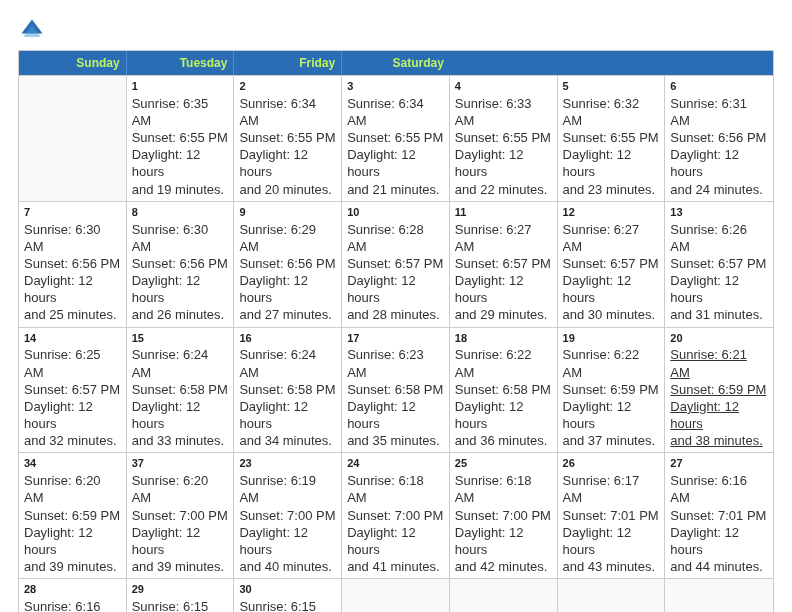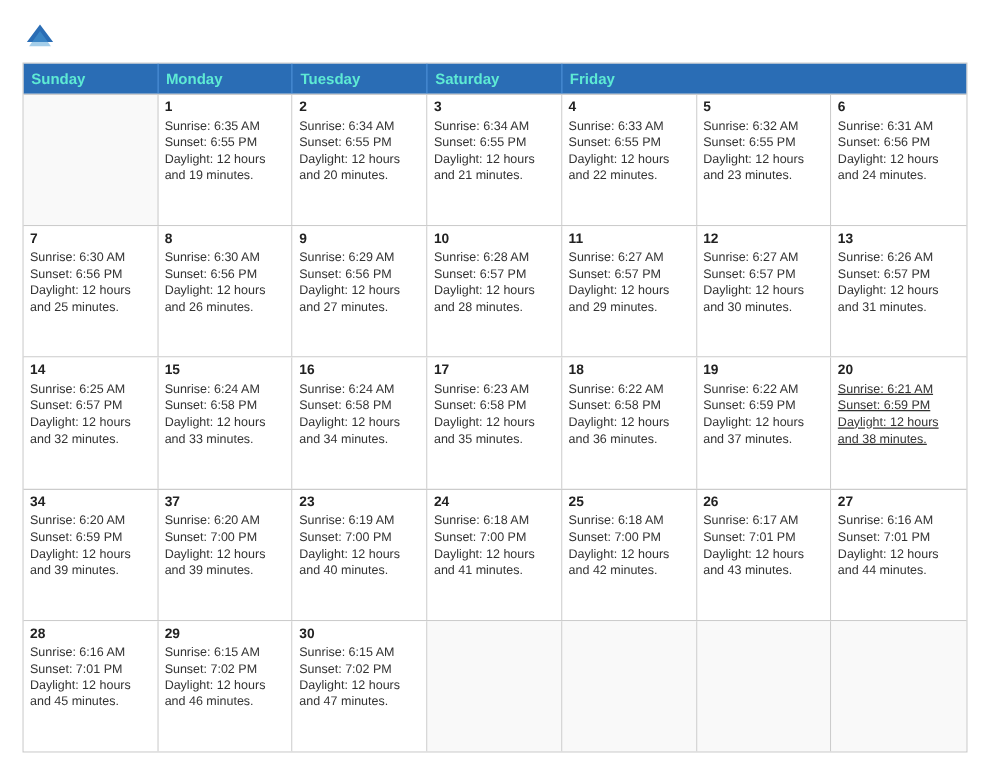--- a/index.html
+++ b/index.html
@@ -65,25 +65,25 @@
       display: flex;
       flex-direction: column;
       border: 1px solid #ccc;
     }
     .cal-header {
       display: grid;
       grid-template-columns: repeat(7, 1fr);
       background: #2a6db5;
     }
     .cal-header-cell {
-      color: #5eead4;
+      color: #bef264;
       font-size: 12px;
       font-weight: bold;
       padding: 5px 6px;
-      text-align: left;
+      text-align: right;
       border-right: 1px solid #4a8dd5;
     }
     .cal-header-cell:last-child { border-right: none; }
     .cal-body {
       display: flex;
       flex-direction: column;
       flex: 1;
     }
     .cal-row {
       display: grid;
@@ -103,21 +103,21 @@
     }
     .cal-cell:last-child { border-right: none; }
     .cal-cell.empty { background: #f9f9f9; }
     .day-num {
       font-size: 11px;
       font-weight: bold;
       color: #222;
       margin-bottom: 1px;
     }
     .cell-text {
-      font-size: 10px;
+      font-size: 13px;
       color: #333;
       line-height: 1.32;
     }
   </style>
 </head>
 <body>
 
 <div class="page">
   <div class="header">
     <div class="logo">
@@ -132,24 +132,23 @@
     </div>
     <div class="title-block">
       <div class="month-title"></div>
       <div class="location"></div>
     </div>
   </div>
 
   <div class="calendar">
     <div class="cal-header" id="cal-header">
         <div class="cal-header-cell">Sunday</div>
-        <div class="cal-header-cell">Monday</div>
         <div class="cal-header-cell">Tuesday</div>
+        <div class="cal-header-cell">Friday</div>
         <div class="cal-header-cell">Saturday</div>
-        <div class="cal-header-cell">Friday</div>
       </div>
     <div class="cal-body" id="cal-body">
         <div class="cal-row">
           <div class="cal-cell empty"></div>
           <div class="cal-cell">
             <div class="day-num">1</div>
             <div class="cell-text" style="white-space: pre-line;">Sunrise: 6:35 AM
 Sunset: 6:55 PM
 Daylight: 12 hours
 and 19 minutes.</div>

